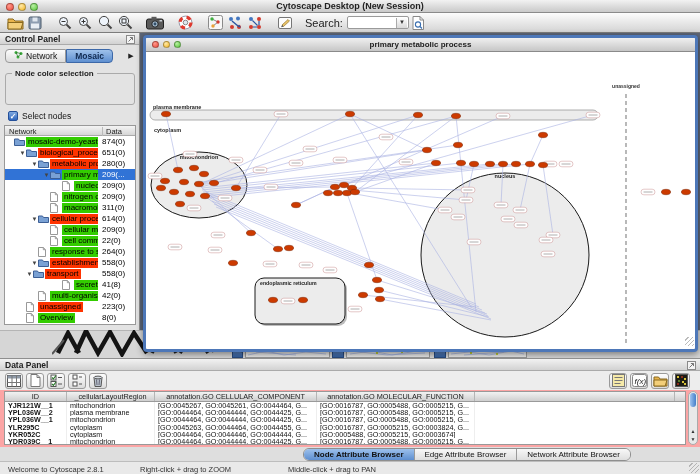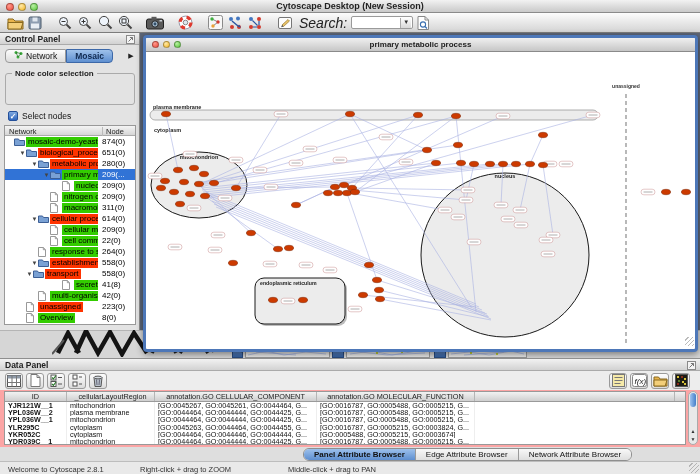--- a/index.html
+++ b/index.html
@@ -10,21 +10,21 @@
   .lights{position:absolute;left:6px;top:2.5px;display:flex;gap:4px;}
   .light{width:8px;height:8px;border-radius:50%;border:.5px solid rgba(0,0,0,.3);}
   .l-red{background:radial-gradient(circle at 35% 30%,#ff9a8d,#ee4b3c);}
   .l-yel{background:radial-gradient(circle at 35% 30%,#ffe9a8,#f5b825);}
   .l-grn{background:radial-gradient(circle at 35% 30%,#b9f0a4,#59c939);}
   .apptitle{text-align:center;font-weight:bold;font-size:9px;line-height:13px;color:#222;}
   
   .toolbar{position:absolute;top:13px;left:0;width:700px;height:20px;background:linear-gradient(#fcfcfc,#d4d4d4);border-bottom:1px solid #7c7c7c;display:flex;align-items:center;padding-left:5px;}
   .tbtn{width:20px;height:18px;display:flex;align-items:center;justify-content:center;flex:0 0 auto;}
   .tbtn:nth-child(3),.tbtn:nth-child(7),.tbtn:nth-child(8),.tbtn:nth-child(9),.tbtn:nth-child(12){margin-left:10px;}
-  .searchlbl{margin-left:4px;font-size:14px;color:#222;font-style:italic;}
+  .searchlbl{margin-left:10px;font-size:11px;color:#222;}
   .searchbox{margin-left:4px;width:62px;height:13px;background:#fff;border:1px solid #9a9a9a;border-radius:2px;position:relative;}
   .searchbox .dd{position:absolute;right:1px;top:1px;width:11px;height:9.5px;background:linear-gradient(#fdfdfd,#d8d8d8);border-left:1px solid #aaa;font-size:6px;line-height:9px;text-align:center;color:#333;}
   
   .main{position:absolute;top:33px;left:0;width:700px;height:325px;background:#5d6678;}
   .desk-strip{position:absolute;left:0;top:297px;width:700px;height:28px;background:#d6d6d6;border-top:1px solid #b5b5b5;}
   .frag{position:absolute;background:#e9e9e9;border:1px solid #9a9a9a;height:10px;top:315px;}
   .sliver{position:absolute;background:linear-gradient(#6a93cf,#35609f);height:10px;top:315px;border:1px solid #274a80;}
   .glyphs{position:absolute;left:52px;top:294px;z-index:1;}
   
   .cpanel{position:absolute;left:0;top:0;width:140px;height:297px;background:#e3e3e3;border-right:1px solid #8f8f8f;z-index:2;}
@@ -272,21 +272,21 @@
     </div>
 
     <div class="checkrow">
       <span class="checkbox">✓</span>
       <span class="checklbl">Select nodes</span>
     </div>
 
     <div class="treewrap">
       <div class="treehead">
         <span class="c1">Network</span>
-        <span class="c2">Node</span>
+        <span class="c2">Data</span>
       </div>
       <div id="tree-rows">
           <div class="trow" style="padding-left: 2px;">
             <span class="tarrow"></span>
             <span class="ticon">
               <svg width="11" height="9">
                 <path d="M0.5 2 h4 l1 1.5 h5 v5 h-10 z" fill="#7aa1d4" stroke="#3c5f96"></path>
               </svg>
             </span>
             <span class="chip green" style="max-width: 72px;">mosaic-demo-yeast</span>
@@ -802,21 +802,21 @@
   </div>
   <div class="vscroll">
     <div class="vthumb"></div>
     <span class="varr" style="bottom:9px;">▲</span>
     <span class="varr" style="bottom:1px;">▼</span>
   </div>
 </div>
 
 <div class="attrtabs">
   <div class="atgroup" id="attr-tabs">
-      <span class="atab sel">Panel Attribute Browser</span>
+      <span class="atab sel">Node Attribute Browser</span>
       <span class="atab">Edge Attribute Browser</span>
       <span class="atab">Network Attribute Browser</span>
     </div>
 </div>
 
 <div class="statusbar">
   <span id="status-items"><span class="sitem" style="left: 8px;">Welcome to Cytoscape 2.8.1</span><span class="sitem" style="left: 140px;">Right-click + drag to ZOOM</span><span class="sitem" style="left: 288px;">Middle-click + drag to PAN</span></span>
   <div class="appgrip"></div>
 </div>
 

